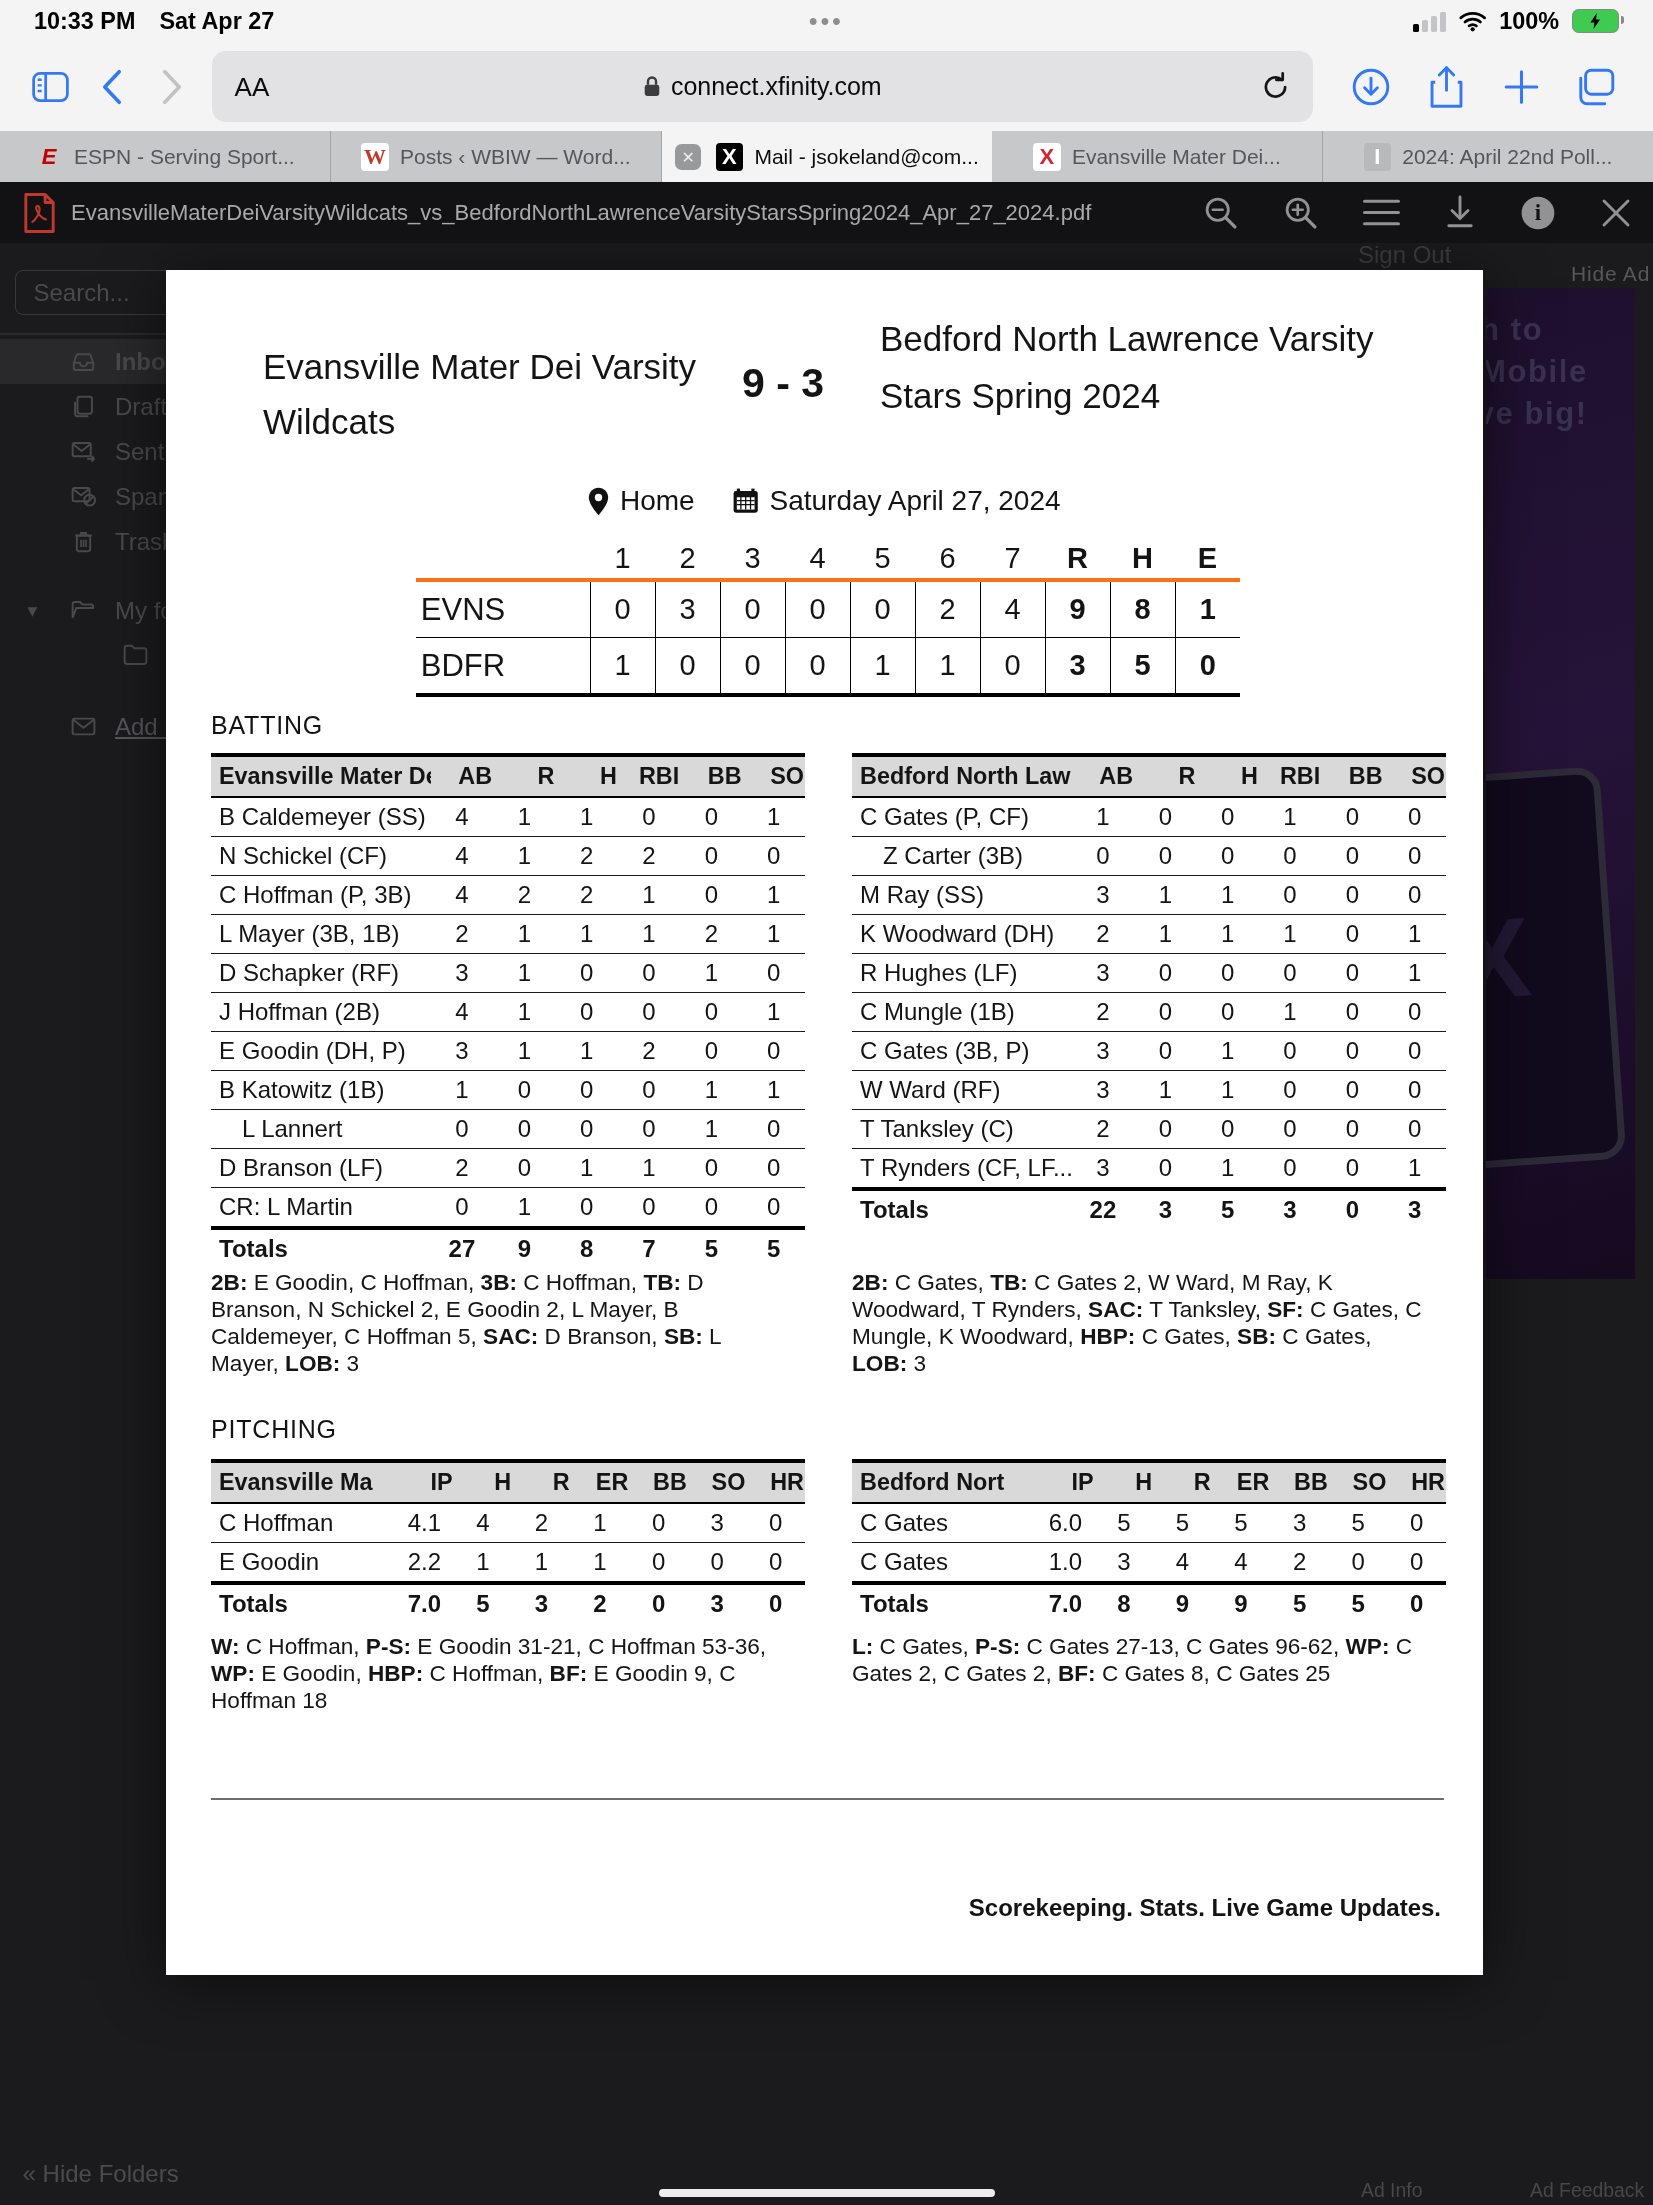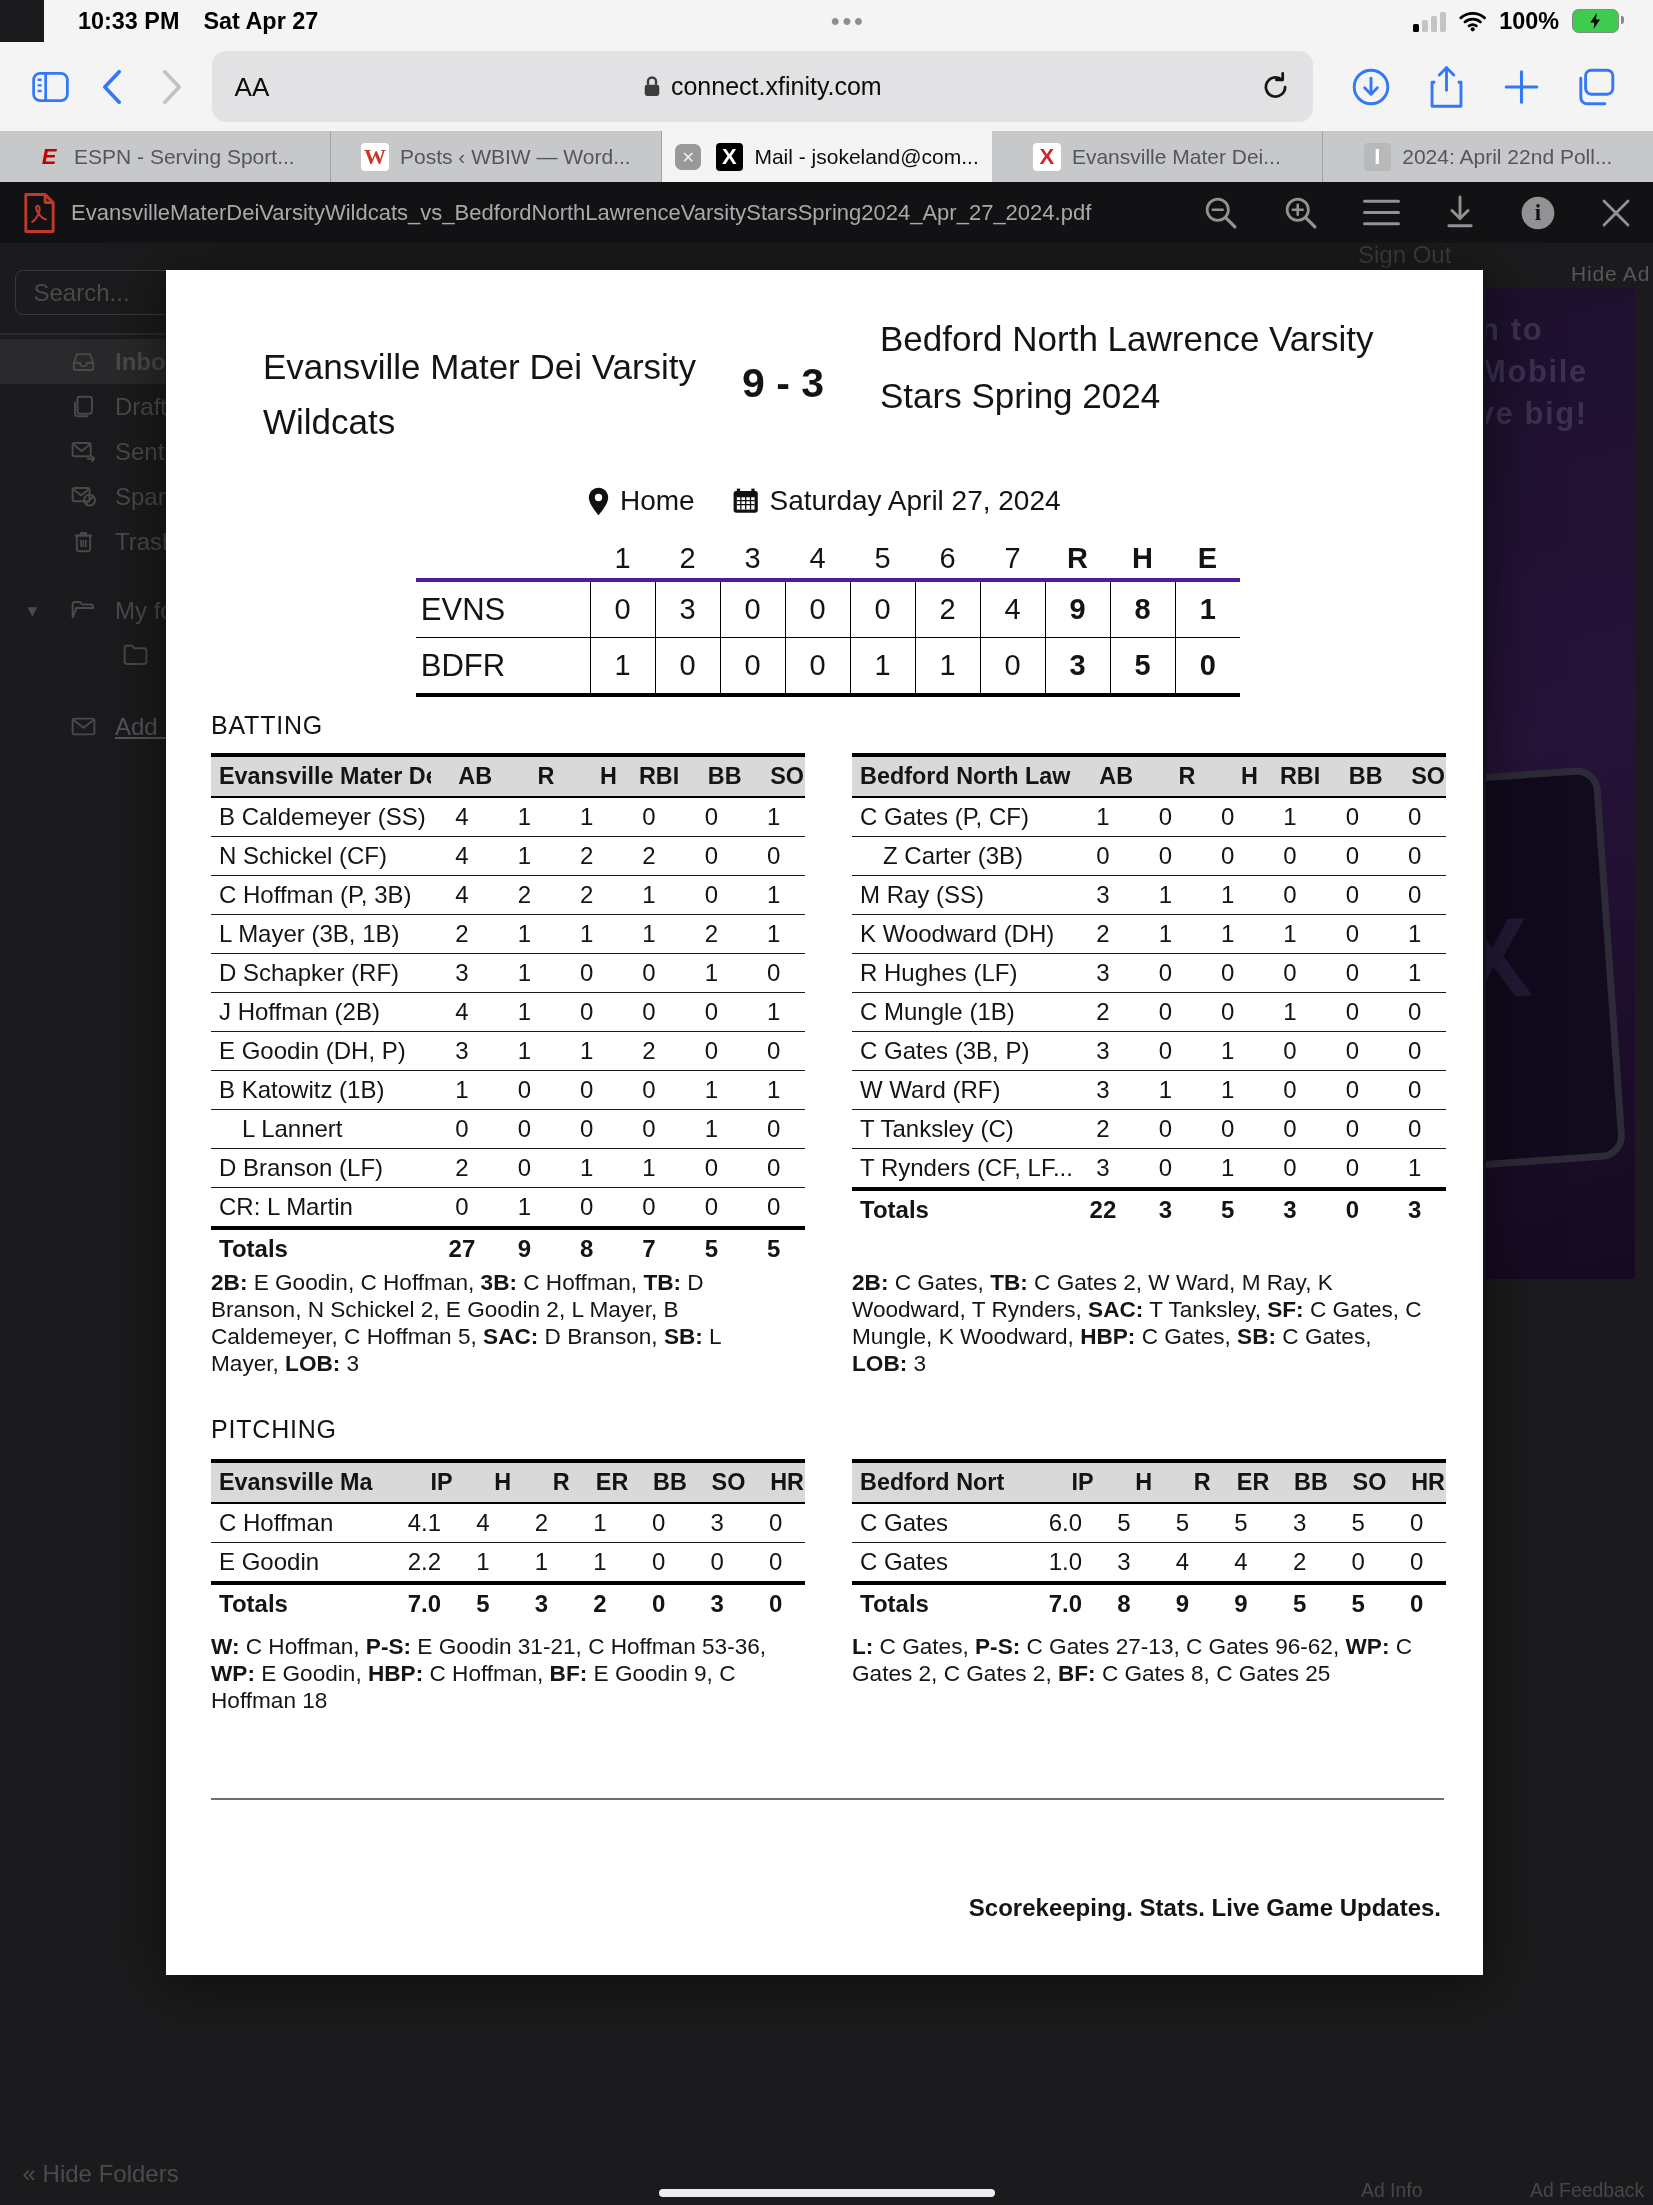--- a/index.html
+++ b/index.html
@@ -3,21 +3,21 @@
 <meta charset="utf-8">
 <style>
   html,body{margin:0;padding:0;background:#000;}
   #screen{position:relative;width:1653px;height:2205px;background:#1b1b1d;overflow:hidden;
           font-family:"Liberation Sans",sans-serif;-webkit-font-smoothing:antialiased;}
   svg{display:block}
 
   
   .statusbar{position:absolute;top:0;left:0;right:0;height:42px;background:#f4f4f5;z-index:50;
              display:flex;align-items:center;justify-content:space-between;padding:0 34px;box-sizing:border-box;
-             font-size:23.4px;font-weight:700;color:#000;margin-left:44px;}
+             font-size:23.4px;font-weight:700;color:#000;}
   .sb-left{display:flex;gap:24px;align-items:center}
   .sb-dots{position:absolute;left:50%;transform:translateX(-50%);top:6.5px;color:#8e8e90;font-size:24px;letter-spacing:3.2px}
   .sb-right{display:flex;align-items:center;gap:13px}
   .sigbars{display:flex;align-items:flex-end;gap:3.2px;height:21px}
   .sigbars i{display:block;width:5.7px;border-radius:1.6px;background:#c4c4c6}
   .sigbars i.on{background:#000}
   .batt{position:relative;width:45px;height:22.6px;border:1.6px solid #87878b;border-radius:6.5px;background:#3ecb50;display:flex;align-items:center;justify-content:center}
   .batt:after{content:"";position:absolute;right:-5.7px;top:6.5px;width:3.2px;height:8px;background:#87878b;border-radius:0 2.4px 2.4px 0}
 
   
@@ -91,21 +91,21 @@
   .score{position:absolute;left:555px;top:90px;width:124px;text-align:center;font-size:41px;font-weight:700}
   .hometeam{position:absolute;left:714px;top:40px;width:525px;font-size:35px;line-height:57px}
   .meta{position:absolute;left:0;top:215px;width:100%;display:flex;justify-content:center;align-items:center;gap:37px;font-size:28px}
   .mgrp{display:flex;align-items:center;gap:10.5px}
 
   .lswrap{position:absolute;left:250px;top:269px;width:820px}
   table.ls{width:100%;border-collapse:collapse;table-layout:fixed}
   .ls th{height:37px;font-size:29px;font-weight:400;text-align:center;vertical-align:middle}
   .ls th.rhe{font-weight:700}
   .ls td{height:53px;font-size:29px;text-align:center;vertical-align:middle;border-bottom:1.6px solid #000}
-  .ls tbody tr:first-child td{border-top:4px solid #4c1d95}
+  .ls tbody tr:first-child td{border-top:4px solid #f97316}
   .ls tbody tr:last-child td{border-bottom:4px solid #000}
   .ls td.team{text-align:left;font-size:31px;padding-left:4.8px}
   .ls td:not(.team){border-left:1.6px solid #000}
   .ls td.rhe{font-weight:700}
 
   .sechead{position:absolute;font-size:25px;letter-spacing:0.8px;color:#131313}
   .h-batting{left:45px;top:441px}
   .h-pitching{left:45px;top:1145px}
   .tblbox{position:absolute;width:594px}
   .bat-away{left:45px;top:483px}

